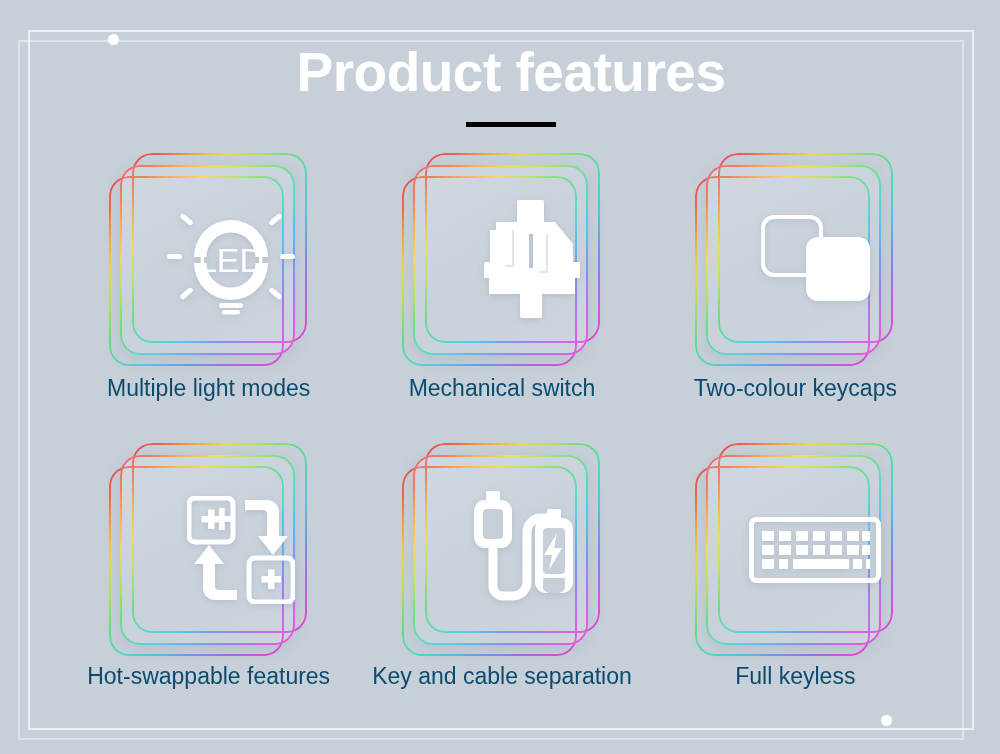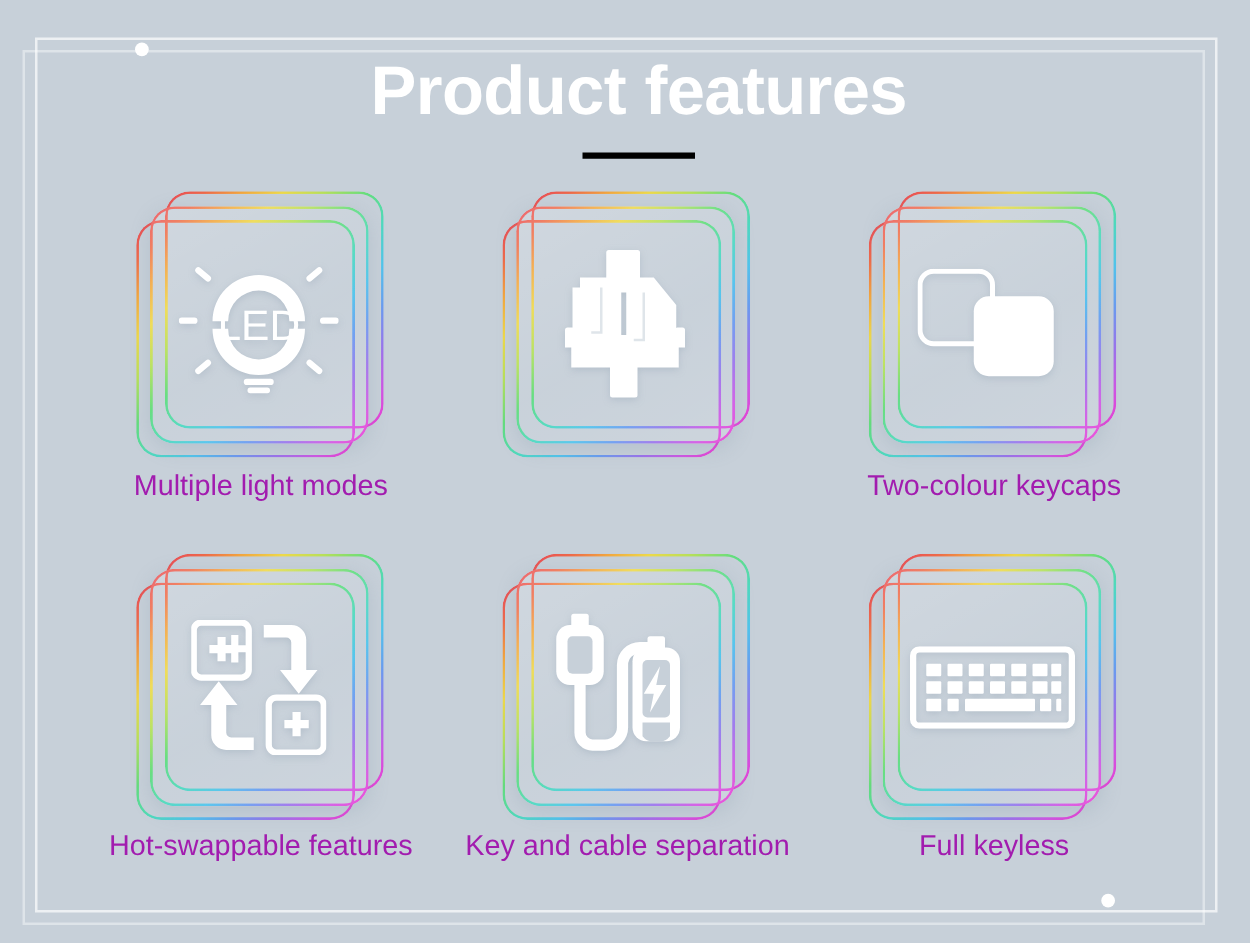--- a/index.html
+++ b/index.html
@@ -118,28 +118,28 @@
     background: linear-gradient(150deg,
         rgba(255,255,255,0.16), rgba(255,255,255,0.03) 55%, rgba(255,255,255,0.10));
     box-shadow: 0 4px 16px rgba(120,140,160,0.22);
   }
   .icon-wrap {
     position: absolute;
     left: 11px; top: 13px;
     width: 175px; height: 190px;
     display: flex;
     align-items: center;
-    justify-content: center;
+    justify-content: flex-end;
   }
   .icon-wrap svg { display: block; filter: drop-shadow(0 2px 3px rgba(120,140,160,0.25)); }
 
   .feature-label {
     margin-top: 8px;
     font-size: 23px;
-    color: #a21caf;
+    color: #0c4a6e;
     white-space: nowrap;
     line-height: 1.2;
   }
   .row2 .feature-label { margin-top: 6px; }
 </style>
 </head>
 <body>
 
 <div class="frame-outer"></div>
 <div class="frame-inner"></div>
@@ -199,20 +199,21 @@
             <rect x="8" y="62" width="8" height="12" rx="2"></rect>
             <rect x="96" y="62" width="8" height="12" rx="2"></rect>
           </g>
           <g fill="none" stroke="#dfe5ea" stroke-width="2">
             <path d="M37 30 v36 h-8"></path>
             <path d="M71 34 v38 h-8"></path>
           </g>
         </svg>
       </div>
     </div>
+    <div class="feature-label">Mechanical switch</div>
   </div>
 
   <div class="cell">
     <div class="tile">
       <div class="rainbow rb-1"></div>
       <div class="rainbow rb-2"></div>
       <div class="rainbow rb-3"></div>
       <div class="panel"></div>
       <div class="icon-wrap">
         <svg width="120" height="90" viewBox="0 0 120 90">

